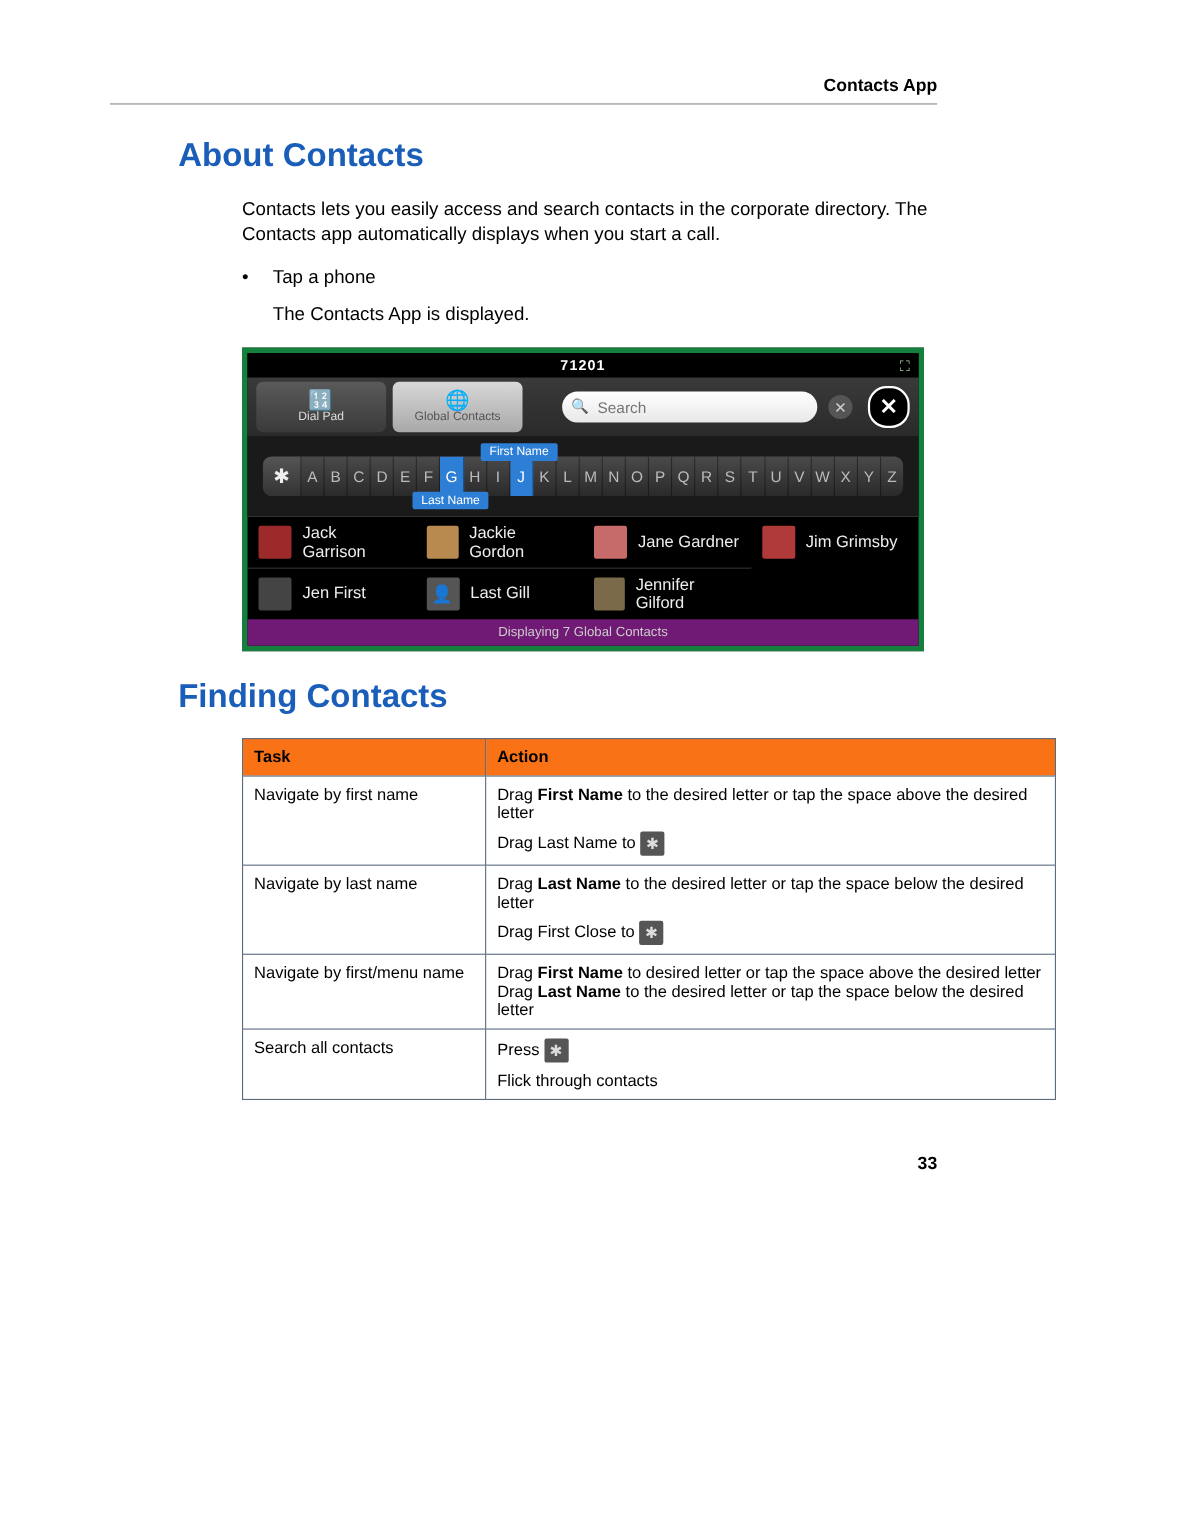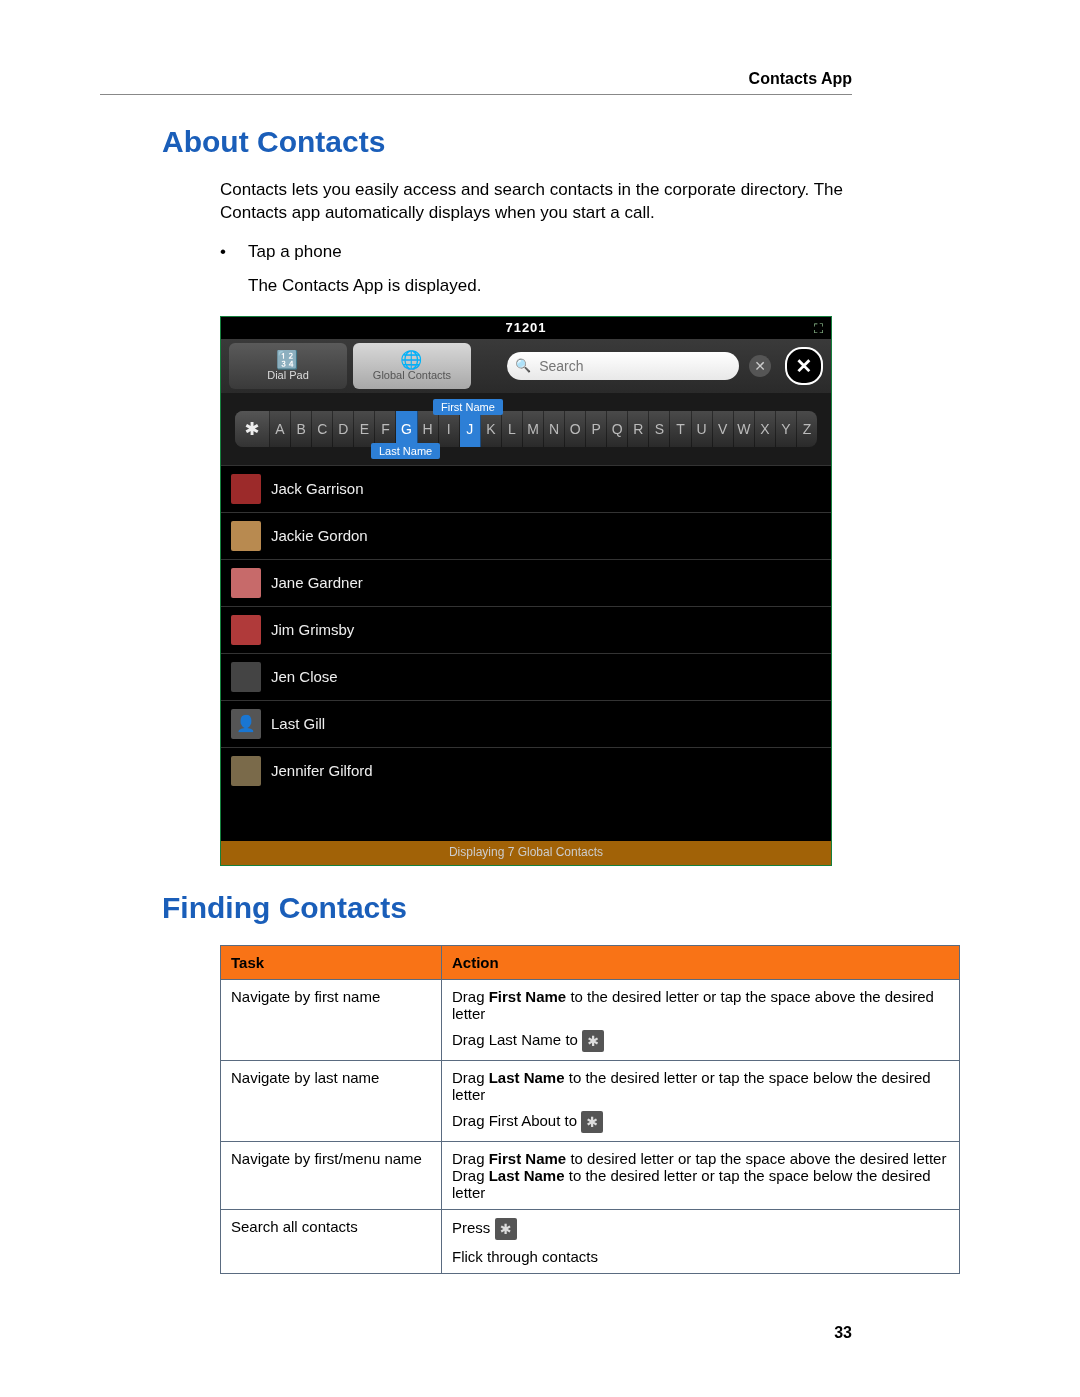--- a/index.html
+++ b/index.html
@@ -46,21 +46,21 @@
     margin-left: 148px;
     margin-top: 14px;
     font-size: 17px;
   }
 
   
   .screenshot {
     margin: 20px 0 20px 120px;
     width: 610px;
     background: #000;
-    border: 1px solid #15803d;
+    border: 5px solid #15803d;
     color: #fff;
     font-family: Arial, sans-serif;
     font-size: 13px;
   }
   .shot-statusbar {
     height: 22px;
     background: #000;
     display: flex;
     align-items: center;
     justify-content: center;
@@ -185,21 +185,21 @@
     flex: 0 0 34px;
     color: #eee;
     font-size: 18px;
     background: linear-gradient(#555,#333);
   }
   .alpha-cell.hl { background: #2d7fd6; color: #fff; }
   .alpha-cell:last-child { border-right: none; }
 
   .contact-grid {
     display: grid;
-    grid-template-columns: 1fr;
+    grid-template-columns: 1fr 1fr 1fr 1fr;
   }
   .contact-item {
     display: flex;
     align-items: center;
     gap: 10px;
     padding: 6px 10px;
     border-top: 1px solid #333;
     height: 34px;
     color: #eee;
     font-size: 15px;
@@ -219,21 +219,21 @@
   .avatar.c2 { background: #b88a50; }
   .avatar.c3 { background: #c76a6a; }
   .avatar.c4 { background: #b03a3a; }
   .avatar.c5 { background: #444; }
   .avatar.c7 { background: #7a6a4a; }
   .shot-footer {
     text-align: center;
     font-size: 12px;
     color: #ccc;
     padding: 4px 0 6px 0;
-    background: #a16207;
+    background: #701a75;
   }
 
   
   table.tasks {
     margin-left: 120px;
     width: 740px;
     border-collapse: collapse;
     font-size: 15px;
   }
   table.tasks th, table.tasks td {
@@ -358,21 +358,21 @@
         <div class="contact-item">
           <div class="avatar c3"></div>
           <span>Jane Gardner</span>
         </div>
         <div class="contact-item">
           <div class="avatar c4"></div>
           <span>Jim Grimsby</span>
         </div>
         <div class="contact-item">
           <div class="avatar c5"></div>
-          <span>Jen Close</span>
+          <span>Jen First</span>
         </div>
         <div class="contact-item">
           <div class="avatar ">👤</div>
           <span>Last Gill</span>
         </div>
         <div class="contact-item">
           <div class="avatar c7"></div>
           <span>Jennifer Gilford</span>
         </div>
         <div class="contact-item" style="visibility: hidden;"></div>
@@ -397,21 +397,21 @@
           <span>Drag Last Name to</span>
           <span class="small-icon">✱</span>
         </div>
       </td>
     </tr>
     <tr>
       <td class="task-col">Navigate by last name</td>
       <td>
         <span>Drag </span><b>Last Name</b><span> to the desired letter or tap the space below the desired letter</span>
         <div class="action-block">
-          <span>Drag First About to</span>
+          <span>Drag First Close to</span>
           <span class="small-icon">✱</span>
         </div>
       </td>
     </tr>
     <tr>
       <td class="task-col">Navigate by first/menu name</td>
       <td>
         <span>Drag </span><b>First Name</b><span> to desired letter or tap the space above the desired letter</span><br>
         <span>Drag </span><b>Last Name</b><span> to the desired letter or tap the space below the desired letter</span>
       </td>

